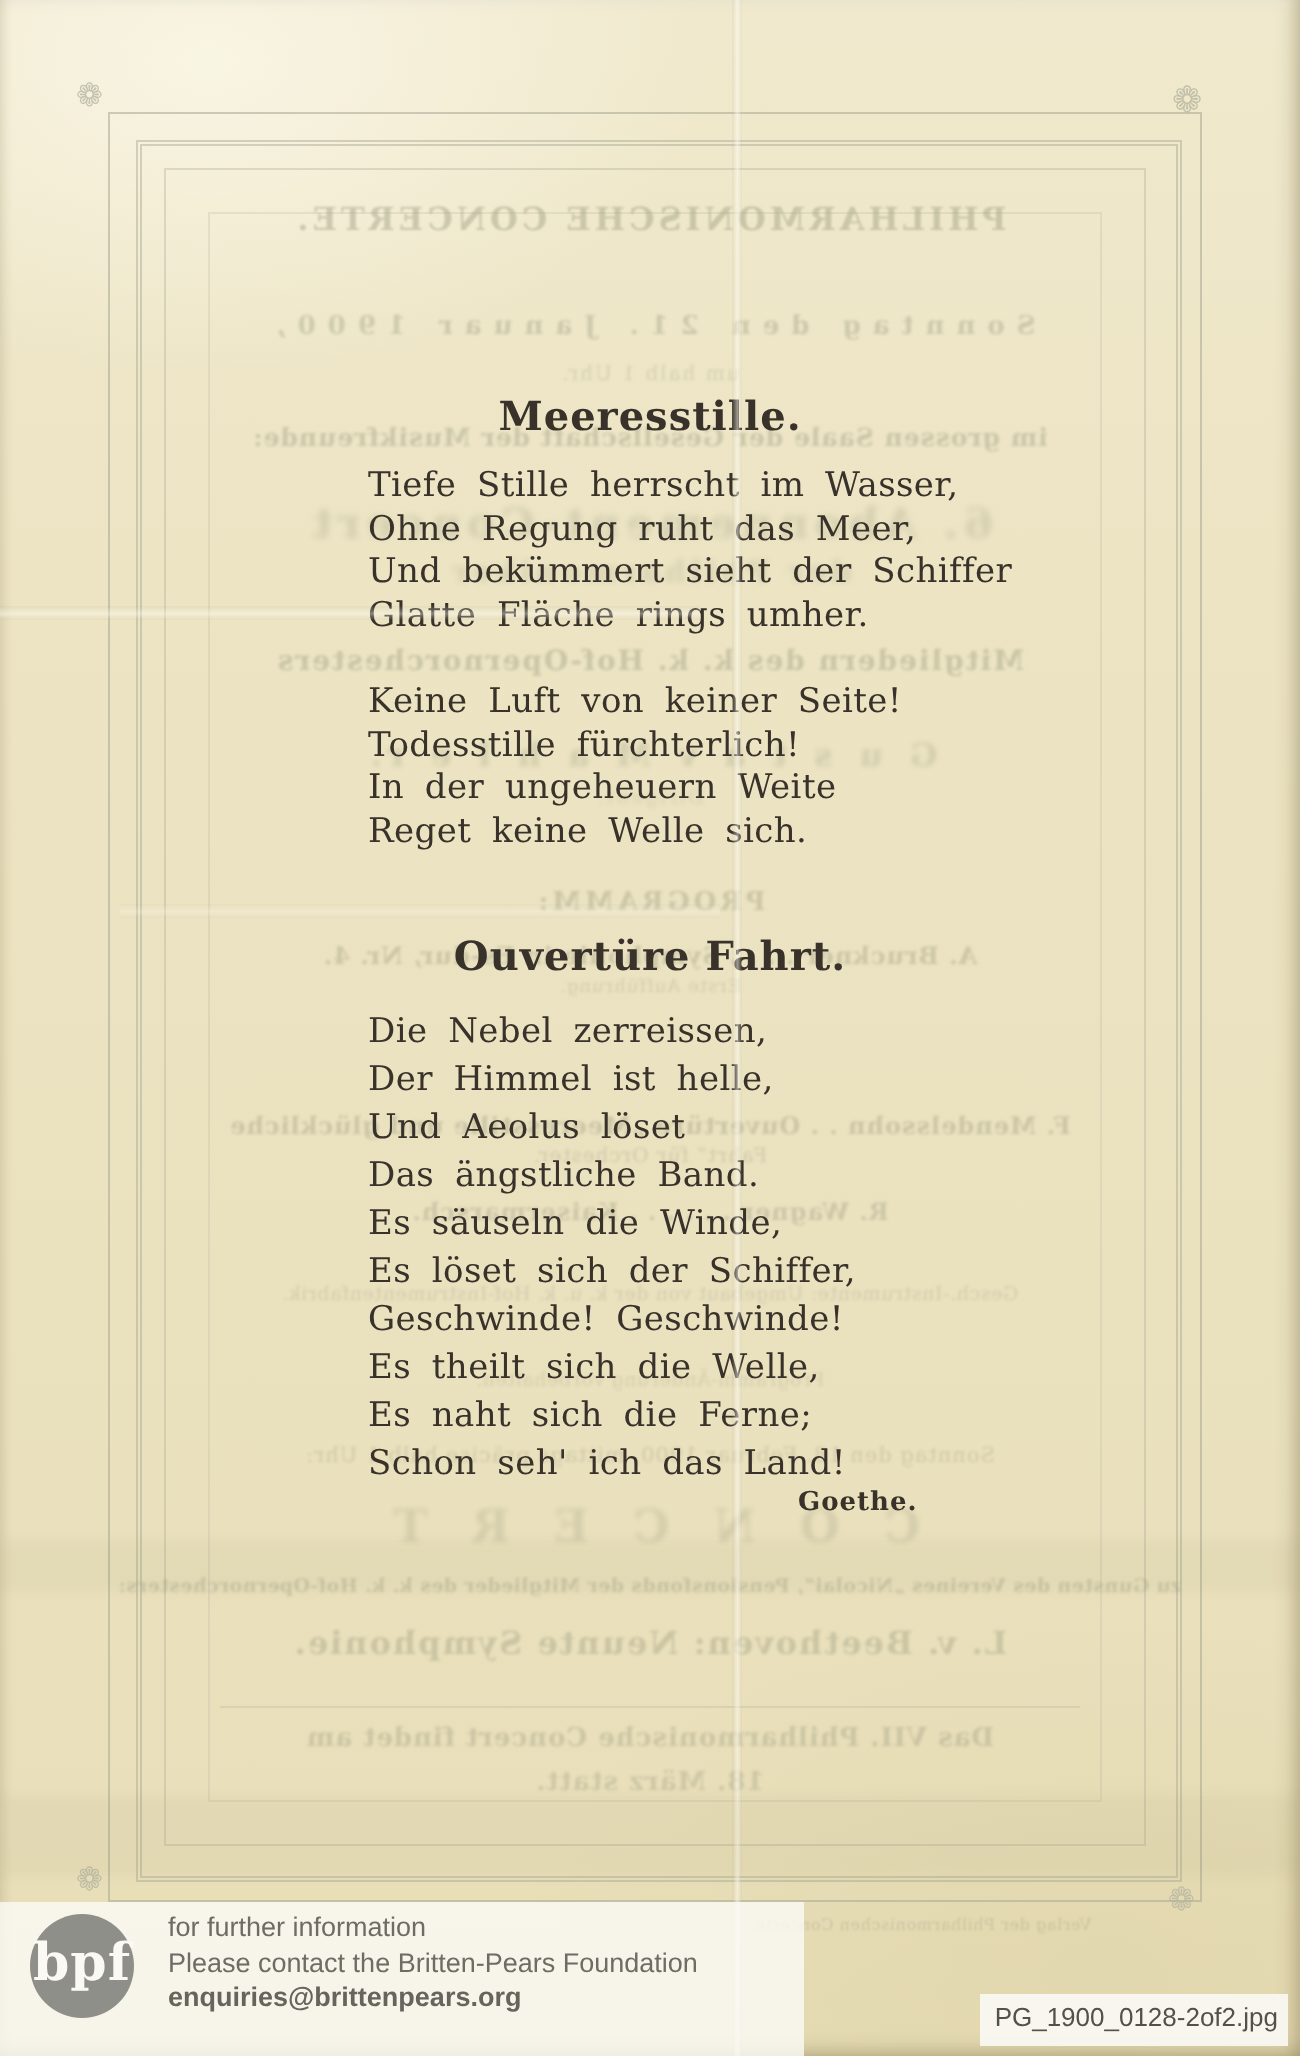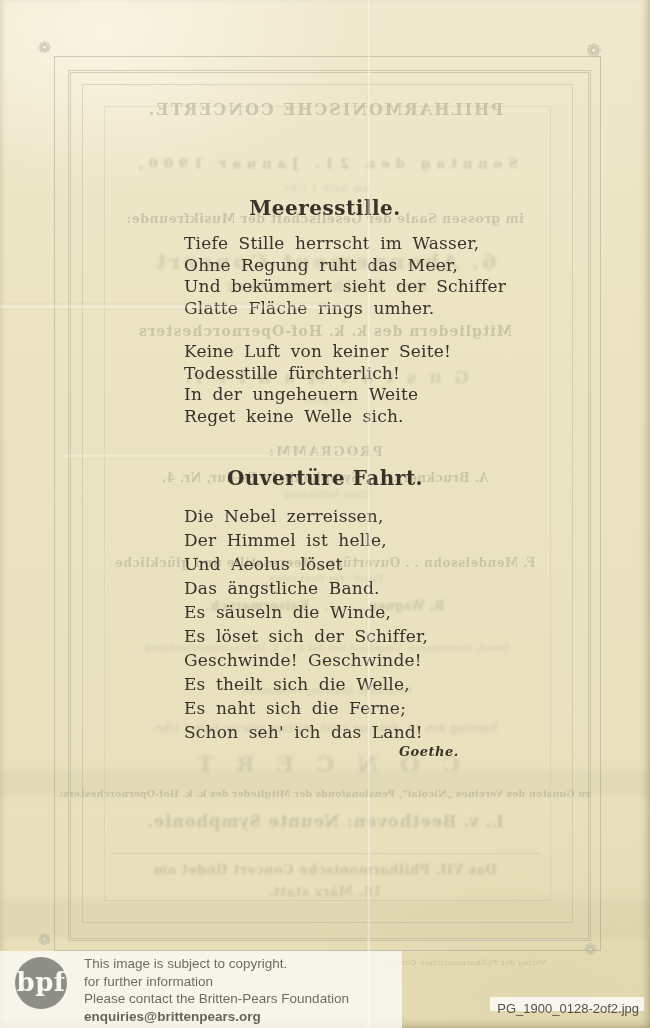--- a/index.html
+++ b/index.html
@@ -33,21 +33,21 @@
   }
   .bleed-rule{position:absolute; height:1px; background:#b3b298;}
   
   .content{position:absolute; left:0; top:0; width:650px; height:1028px; color:#38322a;}
   .poem-title{
     position:absolute; left:0; width:650px; text-align:center;
     font-weight:bold; font-size:20px; letter-spacing:.5px;
   }
   .stanza{position:absolute; left:184px; white-space:nowrap;}
   .poem-line{font-size:17px; word-spacing:.28em; letter-spacing:.2px;}
-  .attribution{position:absolute; font-weight:bold; font-size:13px; letter-spacing:.5px;font-style:italic;}
+  .attribution{position:absolute; font-weight:bold; font-size:13px; letter-spacing:.5px;}
   
   .crease-v{position:absolute; top:0; height:1028px; width:5px;
     background:linear-gradient(90deg, rgba(110,98,62,.07), rgba(255,253,244,.5) 55%, rgba(110,98,62,.05));}
   .crease-h{position:absolute; height:7px;
     background:linear-gradient(180deg, rgba(110,98,62,.06), rgba(255,253,244,.4) 55%, rgba(110,98,62,.05));}
   .fold-band{position:absolute; left:0; width:650px; background:rgba(104,92,56,.045); filter:blur(3px);}
   
   .copyright-bar{
     position:absolute; left:0; top:951px; width:402px; height:83px;
     background:rgba(251,251,247,.80);
@@ -57,21 +57,21 @@
     position:absolute; left:15px; top:6px; width:52px; height:52px; border-radius:50%;
     background:#8e8f88; display:flex; align-items:center; justify-content:center;
   }
   .bpf-logo span{
     color:#faf9f4; font-family:"DejaVu Serif","Liberation Serif",serif;
     font-size:26px; font-weight:600; letter-spacing:.5px; margin-top:-3px;
   }
   .cr-lines{position:absolute; left:84px; top:4px; color:#6e6c64; font-size:13.5px; line-height:17.5px;}
   .cr-email{font-weight:bold; color:#66645c; cursor:pointer;}
   .filename-box{
-    position:absolute; left:490px; top:997px; width:154px; height:14px;
+    position:absolute; left:490px; top:997px; width:154px; height:26px;
     background:rgba(252,252,249,.85);
     font-family:"Liberation Sans","DejaVu Sans",sans-serif;
     font-size:13px; color:#53514a; text-align:right;
     line-height:23px; padding-right:5px; box-sizing:border-box;
   }
 </style>
 </head>
 <body>
 
 <div class="page">
@@ -147,21 +147,20 @@
   <div class="crease-h" style="left:0;width:350px;top:303px;"></div>
   <div class="crease-h" style="left:60px;width:300px;top:452px;opacity:.6;"></div>
   <div class="fold-band" style="top:770px;height:26px;"></div>
   <div class="fold-band" style="top:898px;height:40px;"></div>
 
   <div class="copyright-bar">
     <div class="bpf-logo">
       <span>bpf</span>
     </div>
     <div class="cr-lines">
-      <div>This image is subject to copyright.</div>
       <div>for further information</div>
       <div>Please contact the Britten-Pears Foundation</div>
       <div class="cr-email">enquiries@brittenpears.org</div>
     </div>
   </div>
 
   <div class="filename-box">PG_1900_0128-2of2.jpg</div>
 
 </div>
 

